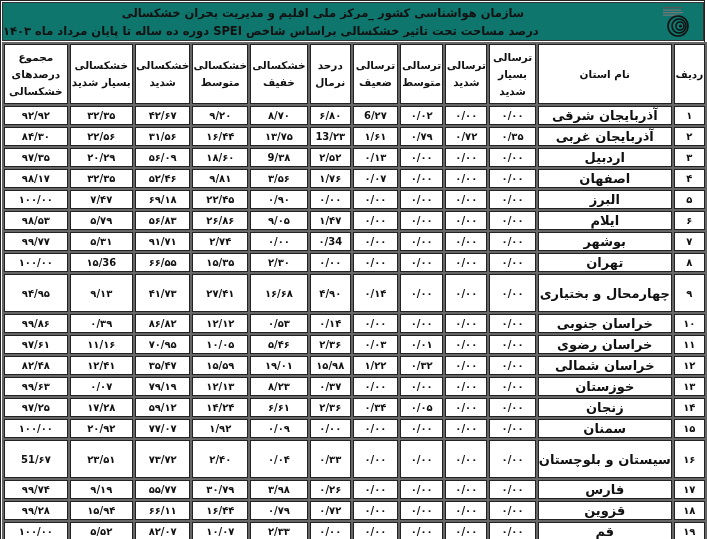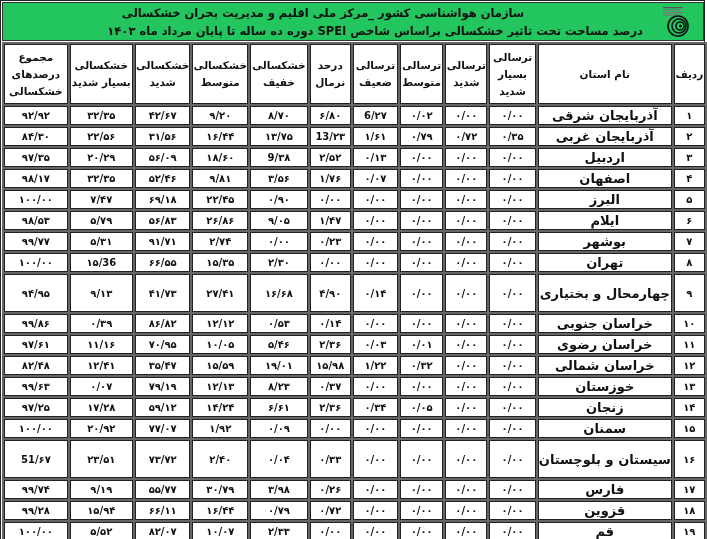--- a/index.html
+++ b/index.html
@@ -1,20 +1,20 @@
 <!DOCTYPE html>
 <html><head>
   <meta charset="utf-8">
   <style>
     html, body { margin: 0; padding: 0; background: #ffffff; }
     body { width: 707px; height: 539px; overflow: hidden; font-family: "DejaVu Sans", sans-serif; color: #111; }
     .frame { position: absolute; left: 0; top: 0; width: 705px; height: 600px; border: 1px solid #222; box-sizing: border-box; }
-    .header { position: absolute; left: 2px; top: 2px; width: 702px; height: 39px; border: 1px solid #333; box-sizing: border-box; background: #22c55e; }
+    .header { position: absolute; left: 2px; top: 2px; width: 702px; height: 39px; border: 1px solid #333; box-sizing: border-box; background: #0f766e; }
     .title1 { position: absolute; left: 0; right: 60px; top: 3px; text-align: center; font-size: 11.5px; font-weight: bold; direction: rtl; }
-    .title2 { position: absolute; left: 0; right: 60px; top: 21px; text-align: right; font-size: 11.5px; font-weight: bold; direction: rtl; }
+    .title2 { position: absolute; left: 0; right: 60px; top: 21px; text-align: left; font-size: 11.5px; font-weight: bold; direction: rtl; }
     .logo { position: absolute; right: 12px; top: 3px; width: 30px; height: 32px; }
     table.grid { position: absolute; left: 2px; top: 42px; border-collapse: separate; border-spacing: 2px; background: #666; direction: rtl; table-layout: fixed; }
     table.grid td, table.grid th { background: #fff; border: 1px solid #222; text-align: center; vertical-align: middle; padding: 0; font-size: 10px; font-weight: bold; box-sizing: border-box; white-space: nowrap; overflow: hidden; }
     table.grid th { font-size: 10.5px; line-height: 17px; font-weight: bold; height: 60px; white-space: normal; }
     table.grid td.prov { font-size: 13px; }
     table.grid tr.r { height: 19px; }
     table.grid tr.tall { height: 38px; }
   </style>
 </head>
 <body>
@@ -152,21 +152,21 @@
         <td>۵/۷۹</td>
         <td>۹۸/۵۳</td>
       </tr>
       <tr class="r">
         <td>۷</td>
         <td class="prov">بوشهر</td>
         <td>۰/۰۰</td>
         <td>۰/۰۰</td>
         <td>۰/۰۰</td>
         <td>۰/۰۰</td>
-        <td>۰/۲۳</td>
+        <td>۰/34</td>
         <td>۰/۰۰</td>
         <td>۲/۷۴</td>
         <td>۹۱/۷۱</td>
         <td>۵/۳۱</td>
         <td>۹۹/۷۷</td>
       </tr>
       <tr class="r">
         <td>۸</td>
         <td class="prov">تهران</td>
         <td>۰/۰۰</td>

